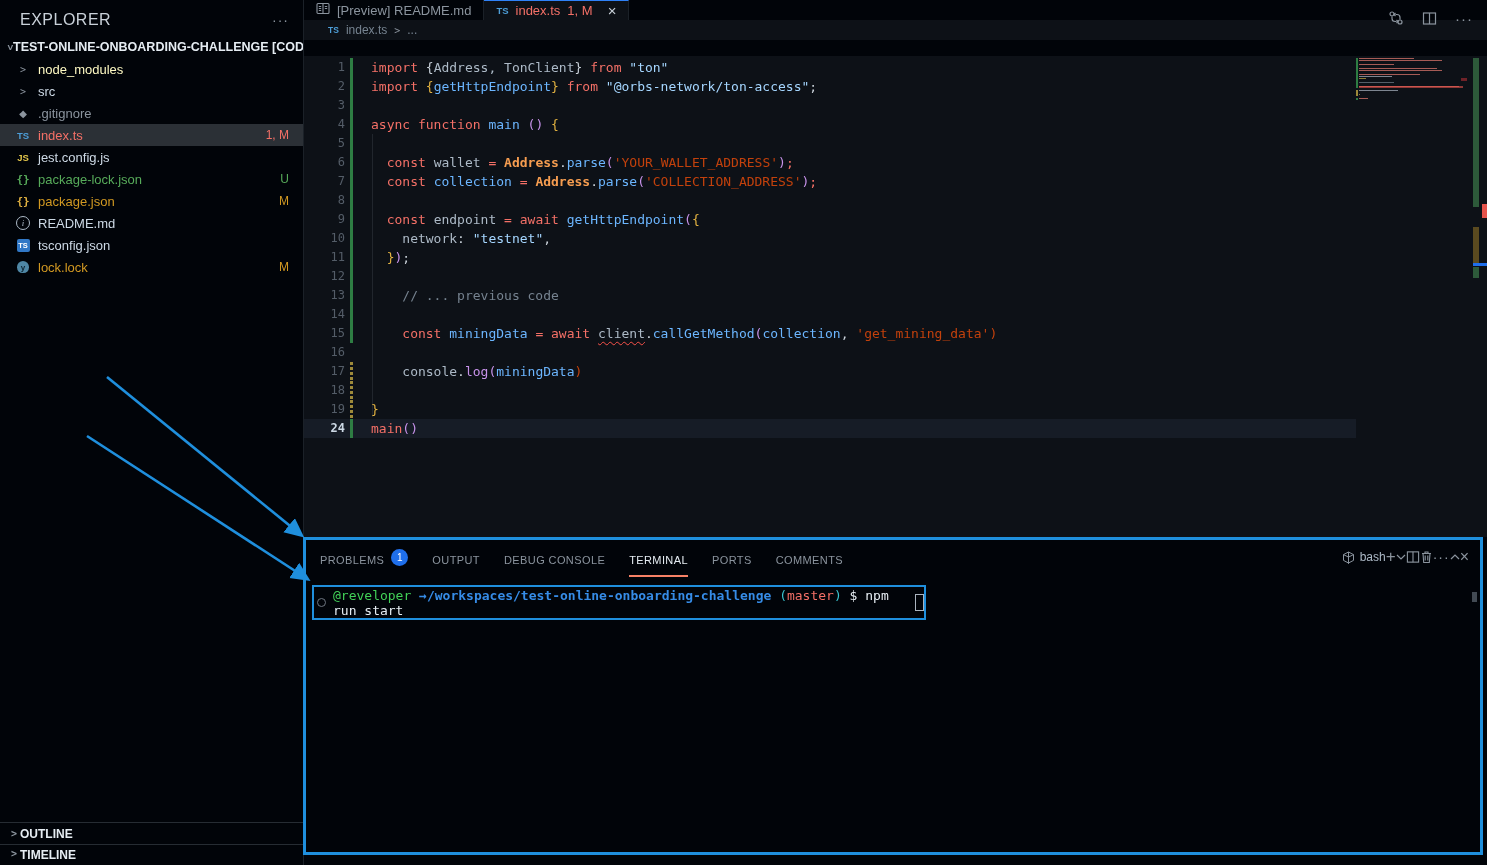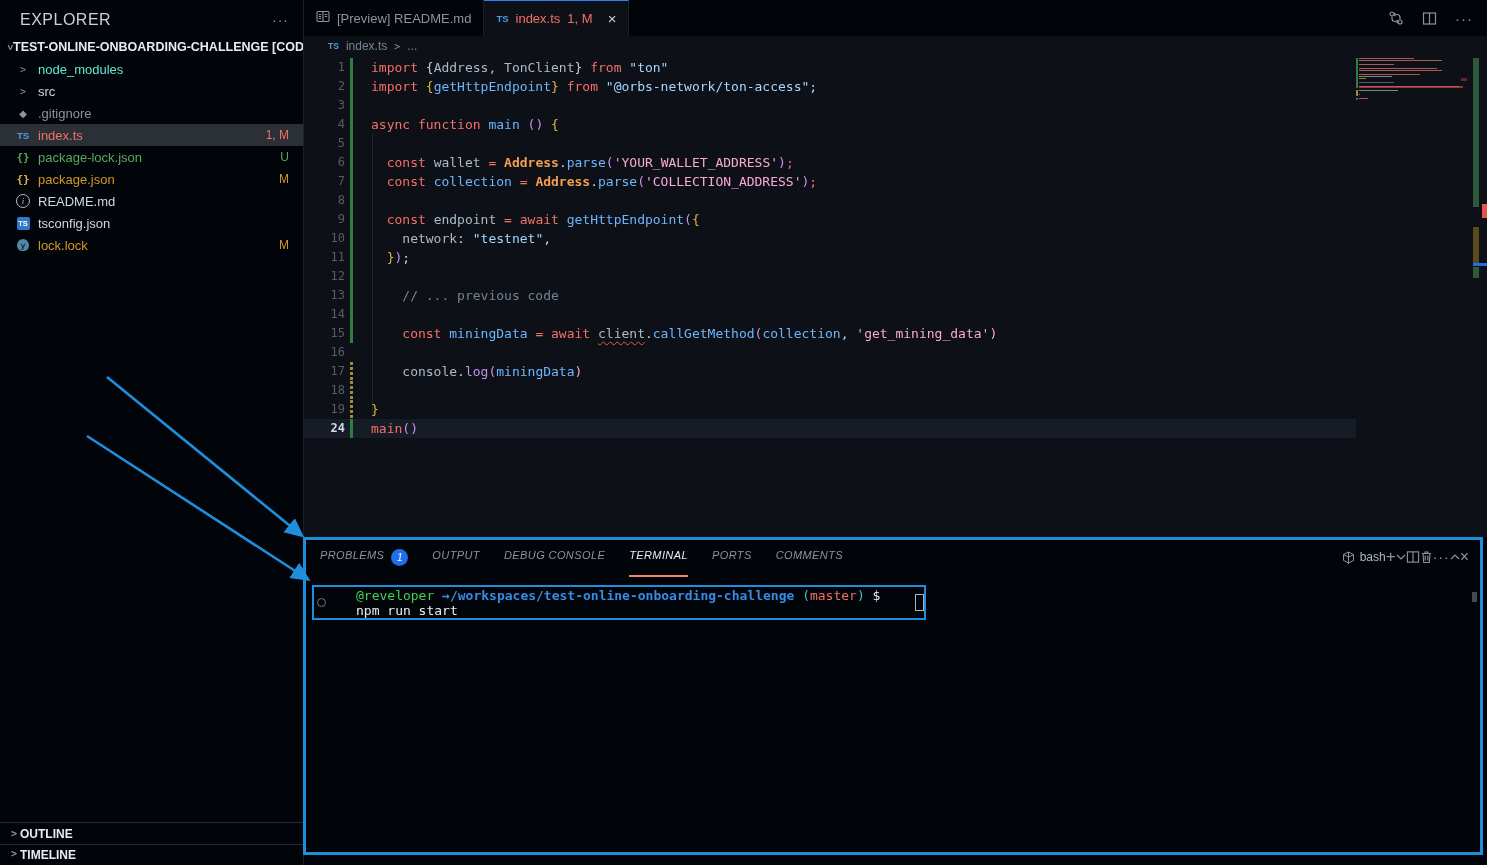--- a/index.html
+++ b/index.html
@@ -18,29 +18,29 @@
   .file-row.selected{background:#2b3036;}
   .fi{width:22px;display:inline-flex;justify-content:center;align-items:center;margin-right:4px;flex:none;}
   .fi .tsl{color:#4d9ed8;font-weight:bold;font-size:9.5px;}
   .fi .jsl{color:#e3c64b;font-weight:bold;font-size:9.5px;}
   .fi .brc{font-weight:bold;font-size:11px;font-family:"DejaVu Sans Mono",monospace;}
   .fi .diam{color:#8b949e;font-size:10px;}
   .fi .icircle{width:12px;height:12px;border:1px solid #adbac7;border-radius:50%;font-size:9px;line-height:12px;text-align:center;color:#adbac7;font-family:"Liberation Serif",serif;font-style:italic;}
   .fi .tsbox{width:13px;height:13px;background:#3178c6;color:#fff;font-weight:bold;font-size:7.5px;display:flex;align-items:center;justify-content:center;border-radius:2px;}
   .fi .yarncat{width:12px;height:12px;border-radius:50% 50% 45% 45%;background:#4f87a5;color:#0c2330;font-size:8px;font-weight:bold;display:flex;align-items:center;justify-content:center;}
   .badge{position:absolute;right:14px;font-size:12px;}
-  .c-dim{color:#5eead4}.c-muted{color:#8b949e}.c-norm{color:#cdd9e5}
+  .c-dim{color:#fef9c3}.c-muted{color:#8b949e}.c-norm{color:#cdd9e5}
   .c-error{color:#f47067}.c-added{color:#57ab5a}.c-mod{color:#d29922}
   .sb-bottom{position:absolute;bottom:0;left:0;width:100%;}
   .sb-sec{height:21px;display:flex;align-items:center;border-top:1px solid #262c33;font-size:12px;font-weight:bold;color:#e6edf3;padding-left:8px;cursor:pointer;}
   .sb-sec:last-child{height:17px;align-items:flex-start;padding-top:3px;}
 
   
   .main{position:absolute;left:304px;top:0;width:1183px;height:865px;}
-  .tabbar{height:36px;background:#010409;display:flex;position:relative;}
+  .tabbar{height:20px;background:#010409;display:flex;position:relative;}
   .tab{display:flex;align-items:center;gap:7px;padding:0 12px;font-size:13px;color:#8b949e;border-right:1px solid #1b2128;cursor:pointer;}
   .tab.active{background:#0d1117;border-top:1.5px solid #2f81f7;color:#f47067;}
   .tab .close{margin-left:8px;color:#c9d1d9;font-size:15px;}
   .tab .tsl{color:#4d9ed8;font-weight:bold;font-size:9.5px;}
   .ed-actions{position:absolute;right:14px;top:0;height:36px;display:flex;align-items:center;gap:18px;color:#8b949e;}
   .ed-actions .ic{cursor:pointer;display:flex;align-items:center;}
   .crumbs{height:20px;background:#0d1117;display:flex;align-items:center;gap:7px;padding-left:24px;font-size:12px;color:#768390;}
   .crumbs .tsl{color:#4d9ed8;font-weight:bold;font-size:8.5px;}
 
   
@@ -48,45 +48,45 @@
   .code{position:absolute;top:2px;left:0;right:0;}
   .code-line{display:flex;height:19px;line-height:19px;font-family:"DejaVu Sans Mono",monospace;font-size:13px;white-space:pre;position:relative;}
   .code-line.current{background:linear-gradient(to right,#161c26 0,#161c26 1052px,transparent 1052px);}
   .ln{width:41px;text-align:right;color:#545d68;font-size:12px;flex:none;}
   .code-line.current .ln{color:#cdd9e5;font-weight:bold;}
   .gmark{width:3px;margin-left:5px;flex:none;}
   .gmark.a{background:#2e7d43;}
   .gmark.m{background:repeating-linear-gradient(180deg,#9e8a3a 0 3px,transparent 3px 5px);}
   .ltext{margin-left:18px;}
   .kw{color:#f47067}.id{color:#adbac7}.fn{color:#6cb6ff}.cls{color:#f69d50;font-weight:bold}
-  .str{color:#a5d6ff}.sg{color:#f9a8d4}.cm{color:#768390}.pu{color:#c792ea}.au{color:#e3b341}.wh{color:#c9d1d9}
+  .str{color:#a5d6ff}.sg{color:#c2410c}.cm{color:#768390}.pu{color:#c792ea}.au{color:#e3b341}.wh{color:#c9d1d9}
   .sq{text-decoration:underline wavy #f85149;text-decoration-thickness:1px;text-underline-offset:3px;}
   .indent-guide{position:absolute;left:68px;top:78px;width:1px;height:283px;background:#21262d;}
 
   
   .minimap{position:absolute;left:1055px;top:2px;width:106px;}
   .mm-row{height:2px;}
   .mm-bar{height:1px;}
   .mm-redband{position:absolute;left:0;top:28px;width:104px;height:2px;background:rgba(229,83,75,.6);}
   .mm-strip{position:absolute;width:2px;left:-3px;}
   .ruler{position:absolute;top:0;left:1155px;width:28px;height:481px;}
   .rd{position:absolute;}
 
   
   .panel{position:absolute;top:537px;left:0;width:1183px;height:328px;background:#010409;}
   .panel-header{height:40px;display:flex;align-items:center;gap:24px;padding-left:16px;position:relative;}
-  .ptab{font-size:11px;letter-spacing:.4px;color:#8b949e;cursor:pointer;position:relative;display:flex;align-items:flex-start;gap:7px;padding:4px 0;font-style:italic;}
+  .ptab{font-size:11px;letter-spacing:.4px;color:#8b949e;cursor:pointer;position:relative;display:flex;align-items:flex-end;gap:7px;padding:4px 0;}
   .ptab.active{color:#e6edf3;}
   .ptab.active::after{content:"";position:absolute;left:0;right:0;bottom:-7px;height:1.5px;background:#f78166;}
   .pbadge{background:#1f6feb;color:#fff;border-radius:50%;width:17px;height:17px;font-size:10px;display:flex;align-items:center;justify-content:center;letter-spacing:0;}
   .pctrl{position:absolute;right:18px;top:0;height:40px;display:flex;align-items:center;color:#8b949e;}
   .pctrl .ic{cursor:pointer;display:flex;align-items:center;font-size:14px;}
   .shell{display:flex;align-items:center;gap:5px;font-size:12px;color:#adbac7;cursor:pointer;}
   .panel-box{position:absolute;left:-1px;top:0;width:1174px;height:312px;border:3px solid var(--accent);pointer-events:none;}
-  .prompt{position:absolute;left:8px;top:48px;width:607px;height:31px;border:2px solid var(--accent);display:flex;align-items:center;font-family:"DejaVu Sans Mono",monospace;font-size:13px;padding-left:3px;background:#010409;gap:23px;}
+  .prompt{position:absolute;left:8px;top:48px;width:607px;height:31px;border:2px solid var(--accent);display:flex;align-items:center;font-family:"DejaVu Sans Mono",monospace;font-size:13px;padding-left:3px;background:#010409;}
   .pdot{width:7px;height:7px;border:1px solid #6e7681;border-radius:50%;margin-right:7px;flex:none;}
   .t-green{color:#42d158}.t-arrow{color:#368ce7;font-weight:bold}.t-path{color:#368ce7;font-weight:bold}
   .t-paren{color:#39c5cf}.t-branch{color:#f47067}.t-plain{color:#e6edf3}
   .tcursor{display:inline-block;width:8px;height:15px;border:1px solid #aab4bf;margin-left:1px;}
   .t-scroll{position:absolute;right:10px;top:55px;width:5px;height:10px;background:#424a53;}
 
   
   .overlay{position:absolute;left:0;top:0;width:1487px;height:865px;pointer-events:none;z-index:50;}
 </style>
 </head>
@@ -119,20 +119,26 @@
           <span class="diam">◆</span>
         </span>
         <span class="c-muted">.gitignore</span>
       </div>
       <div class="file-row selected">
         <span class="fi">
           <span class="tsl">TS</span>
         </span>
         <span class="c-error">index.ts</span>
         <span class="badge c-error">1, M</span>
+      </div>
+      <div class="file-row">
+        <span class="fi">
+          <span class="jsl">JS</span>
+        </span>
+        <span class="c-norm">jest.config.js</span>
       </div>
       <div class="file-row">
         <span class="fi">
           <span class="brc" style="color: rgb(87, 171, 90);">{}</span>
         </span>
         <span class="c-added">package-lock.json</span>
         <span class="badge c-added">U</span>
       </div>
       <div class="file-row">
         <span class="fi">

